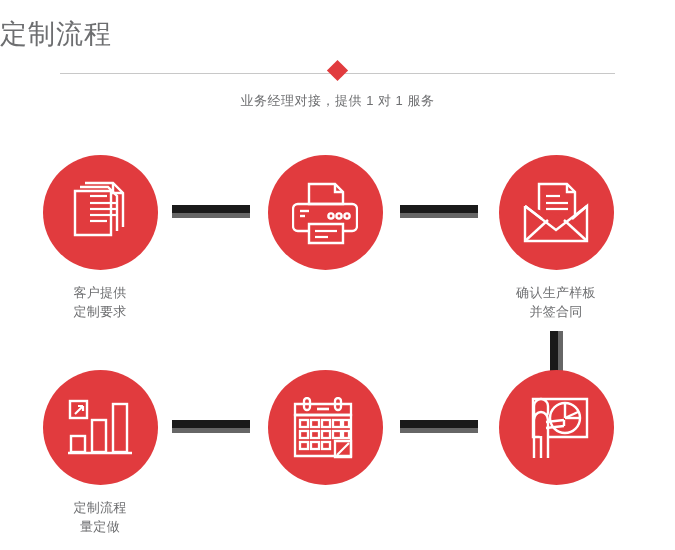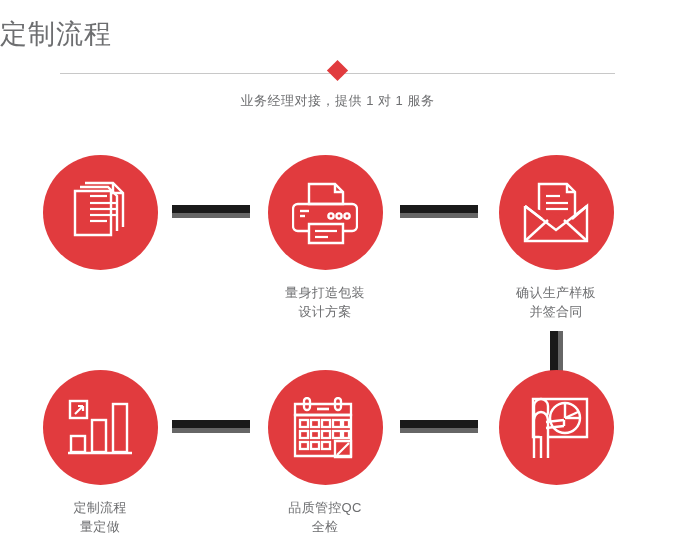--- a/index.html
+++ b/index.html
@@ -194,20 +194,22 @@
           <g stroke-width="2.2" stroke-linecap="butt">
             <path d="M23 16 H40"></path>
             <path d="M23 23 H51"></path>
             <path d="M23 29 H51"></path>
             <path d="M23 35 H51"></path>
             <path d="M23 41 H40"></path>
           </g>
         </g>
       </svg>
     </div>
+    <div class="node-label">客户提供
+定制要求</div>
   </div>
 
   <div class="node" id="node-2">
     <div class="circle">
       <svg width="66" height="64" viewBox="0 0 66 64">
         <g fill="none" stroke="#ffffff" stroke-width="2.4">
 
           <path d="M17 3 H43 L51 11 V23 H17 Z"></path>
           <path d="M43 3 V11 H51"></path>
 
@@ -219,22 +221,20 @@
           <circle cx="39" cy="35" r="2.6"></circle>
           <circle cx="47" cy="35" r="2.6"></circle>
           <circle cx="55" cy="35" r="2.6"></circle>
 
           <path d="M17 43 H51 V62 H17 Z" fill="#e13b3e"></path>
           <path d="M23 50 H45" stroke-width="2.2"></path>
           <path d="M23 56 H36" stroke-width="2.2"></path>
         </g>
       </svg>
     </div>
-    <div class="node-label">量身打造包装
-设计方案</div>
   </div>
 
   <div class="node" id="node-3">
     <div class="circle">
       <svg width="68" height="62" viewBox="0 0 68 62">
         <g fill="none" stroke="#ffffff" stroke-width="2.4" stroke-linejoin="miter">
 
           <path d="M17 2 H45 L53 10 V40 H17 Z" fill="#e13b3e"></path>
           <path d="M45 2 V10 H53"></path>
           <path d="M24 14 H38" stroke-width="2.2"></path>
@@ -301,22 +301,20 @@
 
           <rect x="7" y="45" width="8" height="7"></rect>
           <rect x="18" y="45" width="8" height="7"></rect>
           <rect x="29" y="45" width="8" height="7"></rect>
 
           <path d="M42 44 H58 V60 H42 Z"></path>
           <path d="M44 58 L56 46" stroke-width="2.2"></path>
         </g>
       </svg>
     </div>
-    <div class="node-label">品质管控QC
-全检</div>
   </div>
 
   <div class="node" id="node-6">
     <div class="circle">
       <svg width="66" height="64" viewBox="0 0 66 64">
         <g fill="none" stroke="#ffffff" stroke-width="2.4" stroke-linejoin="miter">
 
           <path d="M10 3 H64 V41 H10 Z"></path>
 
           <circle cx="42" cy="22" r="15"></circle>

